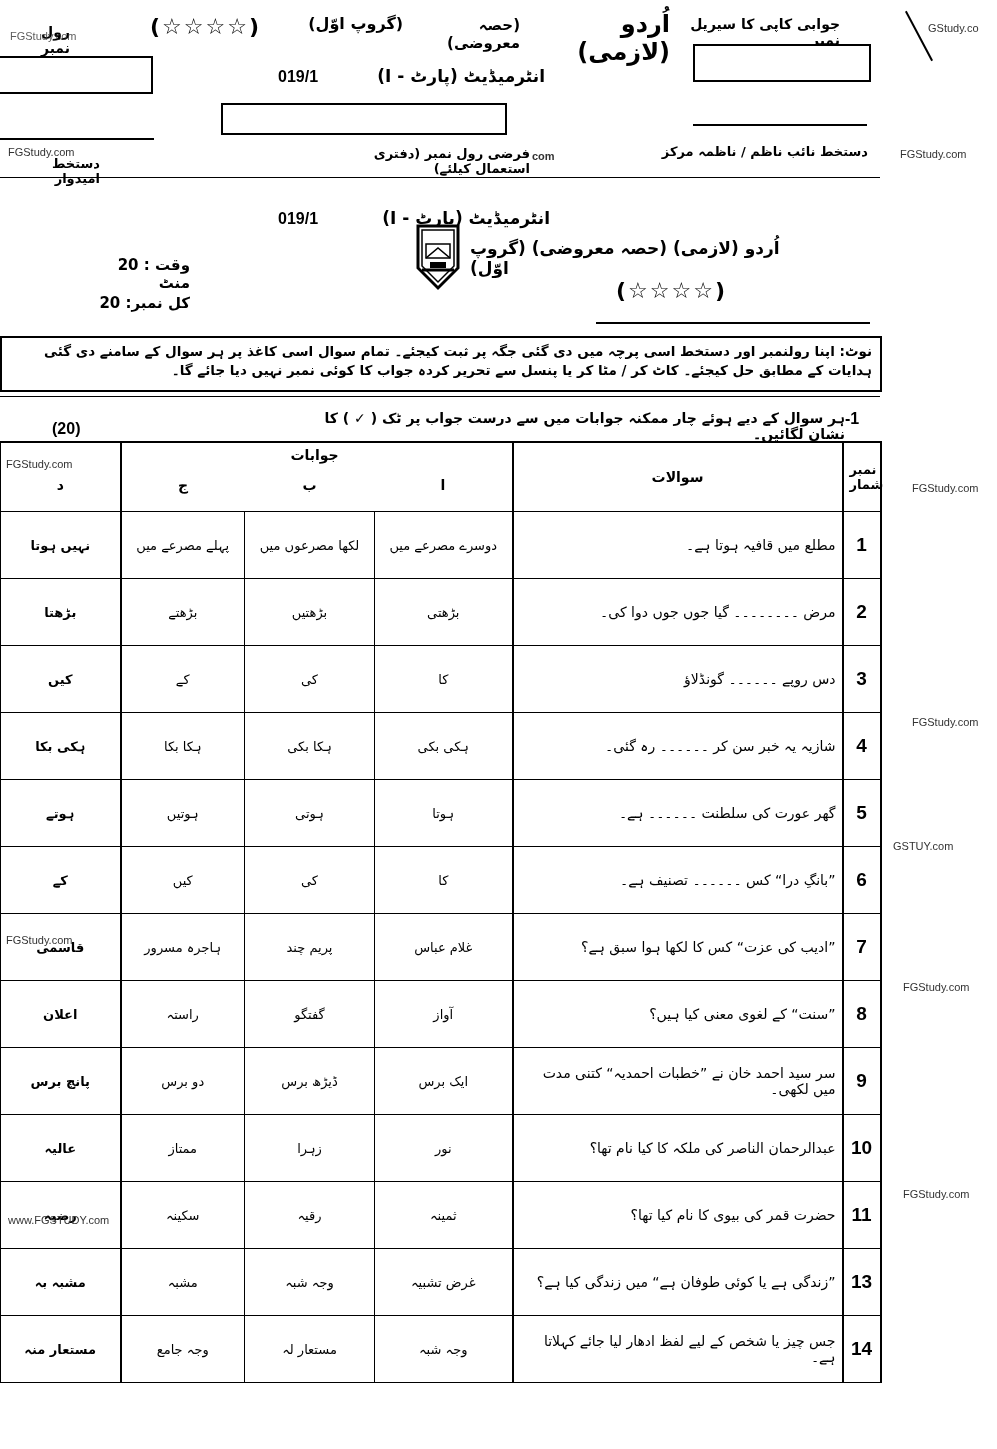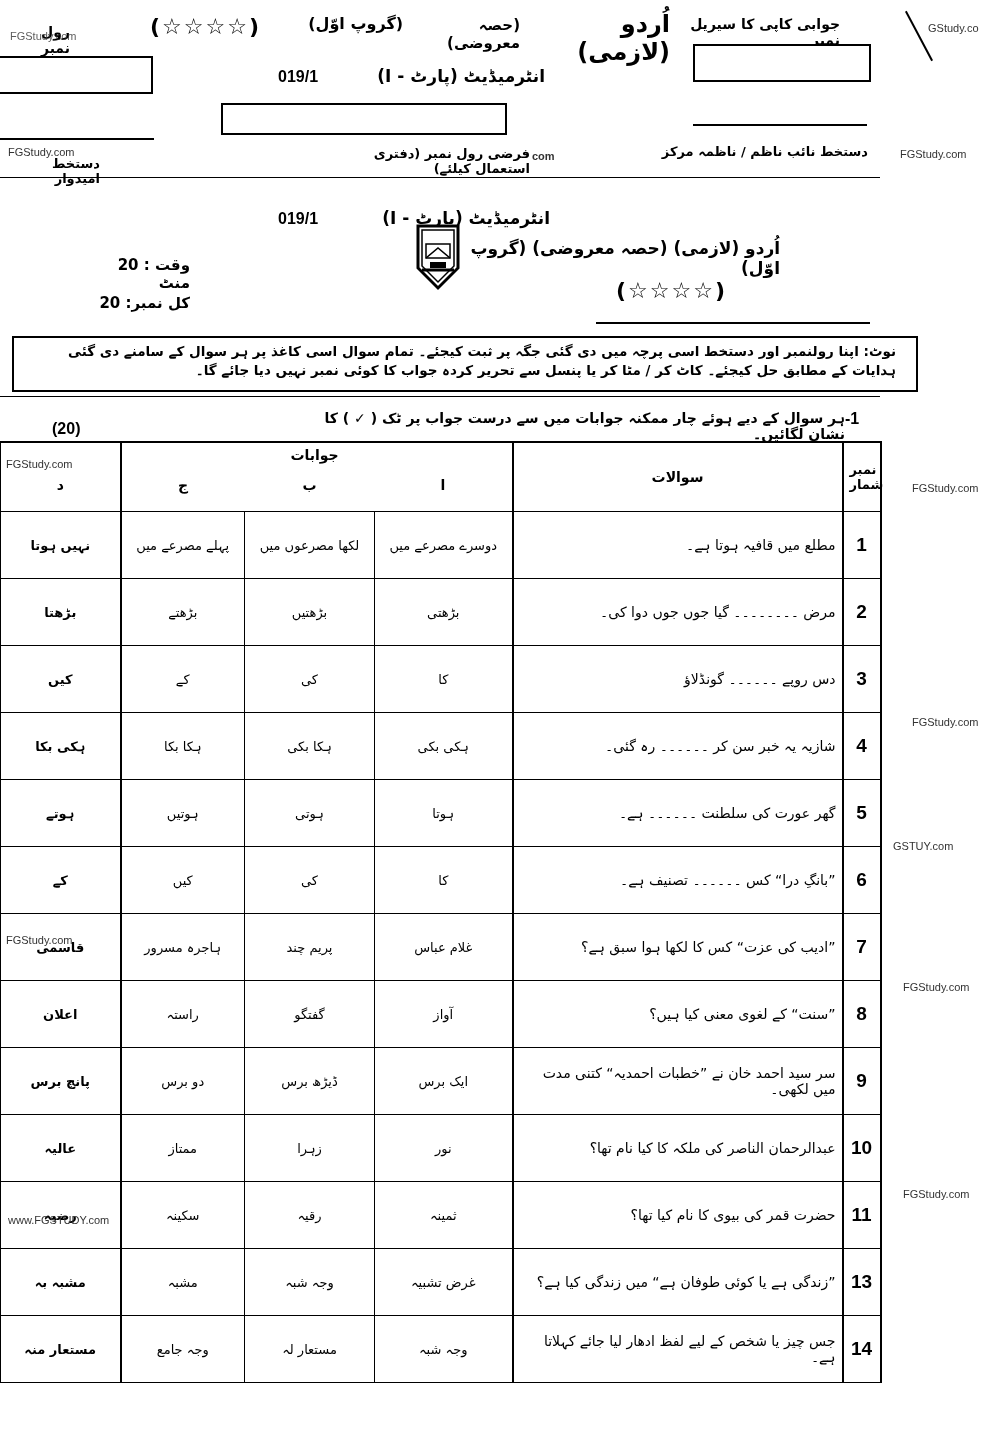--- a/index.html
+++ b/index.html
@@ -5,21 +5,21 @@
   html, body { margin:0; padding:0; background:#fff; }
   body { width:997px; height:1449px; position:relative; overflow:hidden;
          font-family:"DejaVu Sans", sans-serif; color:#000; }
   .abs { position:absolute; }
   .urdu { direction:rtl; font-family:"DejaVu Sans", sans-serif; }
   .bold { font-weight:bold; }
   .box { position:absolute; border:2px solid #000; background:#fff; }
   .hline { position:absolute; height:0; border-top:2px solid #000; }
   .wm { position:absolute; font-family:"Liberation Sans", sans-serif; font-size:11px; color:#333; }
   .title-urdu { font-size:22px; font-weight:bold; }
-  .note-box { position:absolute; left:12px; top:336px; width:862px; height:44px; border:2px solid #000; padding:4px 20px; }
+  .note-box { position:absolute; left:0; top:336px; width:862px; height:44px; border:2px solid #000; padding:4px 8px; }
   .note-text { font-size:13.5px; font-weight:bold; line-height:19px; text-align:right; direction:rtl; }
   table.mcq { position:absolute; left:0; top:441px; width:880px; border-collapse:collapse; table-layout:fixed; }
   table.mcq td { border:1px solid #000; height:66px; padding:0 6px; vertical-align:middle; }
   table.mcq td.num { border-left:2px solid #000; border-right:2px solid #000; text-align:center;
                      font-family:"Liberation Sans", sans-serif; font-weight:bold; font-size:19px; }
   table.mcq td.q { direction:rtl; text-align:right; font-size:14px; border-left:2px solid #000; }
   table.mcq td.opt { direction:rtl; text-align:center; font-size:13px; }
   table.mcq td.optd { border-right:2px solid #000; font-weight:bold; }
   table.mcq tr.head td { height:68px; font-size:14px; font-weight:bold; text-align:center; }
   .crest { position:absolute; left:412px; top:222px; width:52px; height:70px; }
@@ -65,21 +65,21 @@
 
 <svg class="crest" viewBox="0 0 52 70">
   <path d="M6 4 L46 4 L46 46 L26 66 L6 46 Z" fill="#fff" stroke="#000" stroke-width="3"></path>
   <path d="M10 8 L42 8 L42 44 L26 60 L10 44 Z" fill="none" stroke="#000" stroke-width="1.5"></path>
   <rect x="14" y="22" width="24" height="14" fill="none" stroke="#000" stroke-width="1.5"></rect>
   <path d="M14 36 L26 26 L38 36" fill="none" stroke="#000" stroke-width="1.5"></path>
   <rect x="18" y="40" width="16" height="6" fill="#000"></rect>
   <path d="M10 48 L42 48" stroke="#000" stroke-width="3"></path>
 </svg>
 
-<div class="abs urdu bold" style="left:470px;top:238px;width:310px;text-align:right;font-size:17px;">اُردو (لازمی) (حصہ معروضی) (گروپ اوّل)</div>
+<div class="abs urdu bold" style="left:470px;top:238px;width:310px;text-align:left;font-size:17px;">اُردو (لازمی) (حصہ معروضی) (گروپ اوّل)</div>
 <div class="abs stars" style="left:616px;top:278px;">(☆☆☆☆)</div>
 
 <div class="abs urdu bold" style="left:90px;top:256px;width:100px;text-align:right;font-size:15px;">وقت : 20 منٹ</div>
 <div class="abs urdu bold" style="left:90px;top:294px;width:100px;text-align:right;font-size:15px;">کل نمبر: 20</div>
 
 <div class="hline" style="left:596px;top:322px;width:274px;"></div>
 
 <div class="note-box">
   <div class="note-text">نوٹ: اپنا رولنمبر اور دستخط اسی پرچہ میں دی گئی جگہ پر ثبت کیجئے۔ تمام سوال اسی کاغذ پر ہر سوال کے سامنے دی گئی ہدایات کے مطابق حل کیجئے۔ کاٹ کر / مٹا کر یا پنسل سے تحریر کردہ جواب کا کوئی نمبر نہیں دیا جائے گا۔</div>
 </div>

